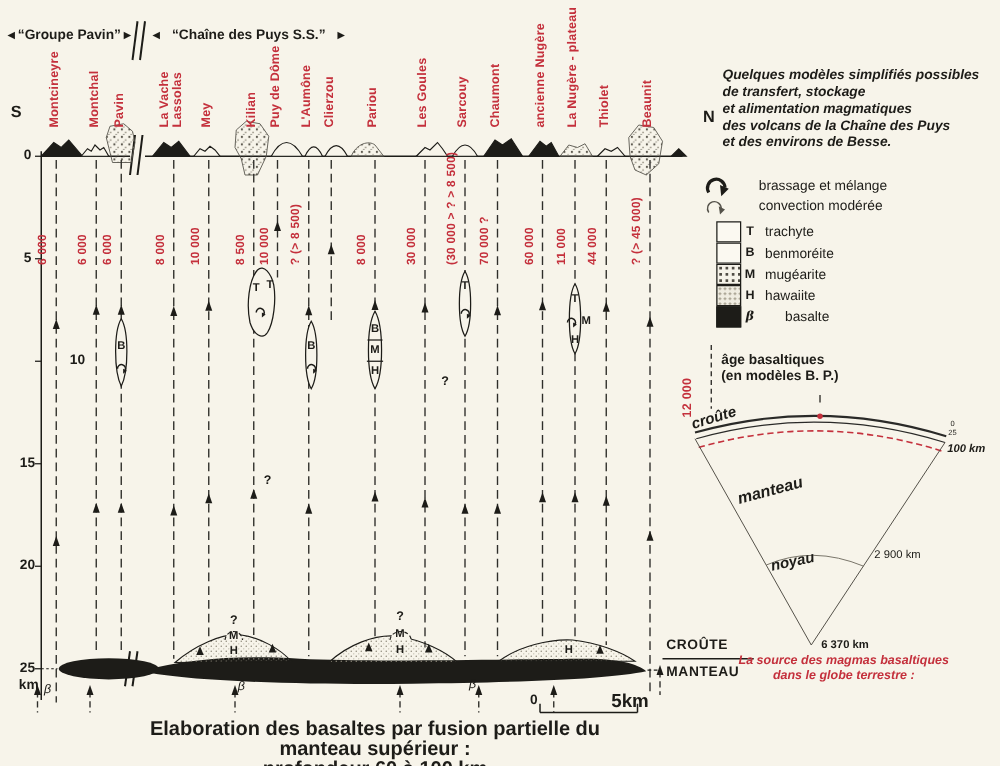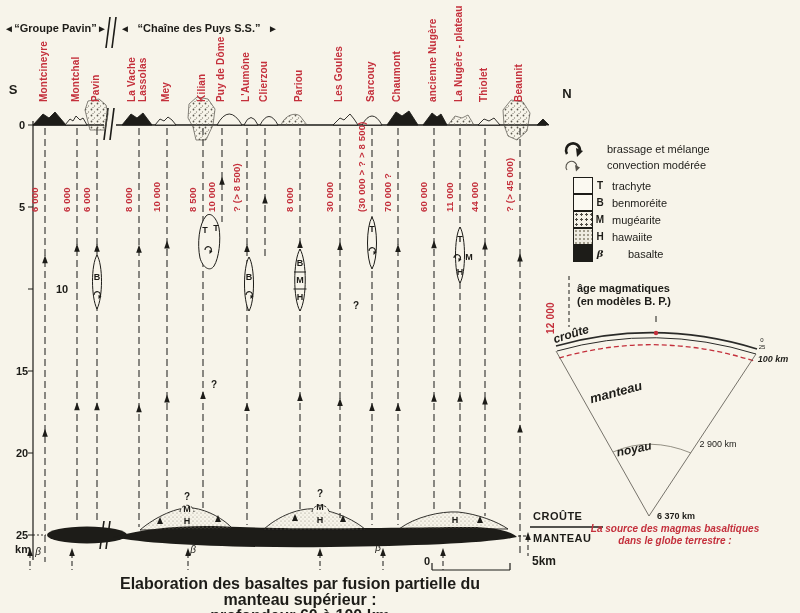--- a/index.html
+++ b/index.html
@@ -307,33 +307,40 @@
       <div class="lbl" style="left: 187px; top: 509px; font-size: 9px; font-weight: bold;">M</div>
       <div class="lbl" style="left: 187px; top: 521px; font-size: 9px; font-weight: bold;">H</div>
       <div class="lbl" style="left: 320px; top: 494px; font-size: 10px; font-weight: bold;">?</div>
       <div class="lbl" style="left: 320px; top: 507px; font-size: 9px; font-weight: bold;">M</div>
       <div class="lbl" style="left: 320px; top: 520px; font-size: 9px; font-weight: bold;">H</div>
       <div class="lbl" style="left: 455px; top: 520px; font-size: 9px; font-weight: bold;">H</div>
       <div class="lbl" style="left: 38px; top: 552px; font-size: 10px; font-style: italic;">β</div>
       <div class="lbl" style="left: 193px; top: 550px; font-size: 10px; font-style: italic;">β</div>
       <div class="lbl" style="left: 378px; top: 548px; font-size: 10px; font-style: italic;">β</div>
       <div class="lbl" style="left: 427px; top: 561px; font-size: 11px; font-weight: bold;">0</div>
-      <div class="lbl" style="left: 504px; top: 561px; font-size: 12px; font-weight: bold; margin-left: 40px;">5km</div>
+      <div class="lbl" style="left: 504px; top: 561px; font-size: 15px; font-weight: bold;">5km</div>
       <div class="lbl" style="left: 762px; top: 340px; font-size: 6px;">0</div>
       <div class="lbl" style="left: 762px; top: 347px; font-size: 6px;">25</div>
       <div class="lbl" style="left: 773px; top: 359px; font-size: 9px; font-weight: bold; font-style: italic;">100 km</div>
       <div class="lbl" style="left: 718px; top: 444px; font-size: 9px;">2 900 km</div>
       <div class="lbl" style="left: 676px; top: 516px; font-size: 9px; font-weight: bold;">6 370 km</div>
       <div class="lbl" style="left: 571px; top: 334px; font-size: 12px; font-weight: bold; font-style: italic; transform: translate(-50%, -50%) rotate(-17deg);">croûte</div>
       <div class="lbl" style="left: 616px; top: 392px; font-size: 13px; font-weight: bold; font-style: italic; transform: translate(-50%, -50%) rotate(-15deg);">manteau</div>
       <div class="lbl" style="left: 634px; top: 449px; font-size: 12px; font-weight: bold; font-style: italic; transform: translate(-50%, -50%) rotate(-12deg);">noyau</div>
     </div>
 
   <div class="lbl ax" style="left:23px;top:549px;">km</div>
 
+  <div class="abs titleblock" style="left:578px;top:54px;width:218px;">
+    <div>Quelques modèles simplifiés possibles</div>
+    <div>de transfert, stockage</div>
+    <div>et alimentation magmatiques</div>
+    <div>des volcans de la Chaîne des Puys</div>
+    <div>et des environs de Besse.</div>
+  </div>
 
   <div class="abs legend-label" style="left:607px;top:143px;">brassage et mélange</div>
   <div class="abs legend-label" style="left:607px;top:159px;">convection modérée</div>
   <div id="legend-rocks">
       <div class="sw fill-white" style="left: 573px; top: 177px;"></div>
       <div class="lbl sw-letter" style="left: 600px; top: 186px;">T</div>
       <div class="abs legend-label" style="left: 612px; top: 180px;">trachyte</div>
       <div class="sw fill-white" style="left: 573px; top: 194px;"></div>
       <div class="lbl sw-letter" style="left: 600px; top: 203px;">B</div>
       <div class="abs legend-label" style="left: 612px; top: 197px;">benmoréite</div>
@@ -343,21 +350,21 @@
       <div class="sw fill-stipple-light" style="left: 573px; top: 228px;"></div>
       <div class="lbl sw-letter" style="left: 600px; top: 237px;">H</div>
       <div class="abs legend-label" style="left: 612px; top: 231px;">hawaiite</div>
       <div class="sw fill-black" style="left: 573px; top: 245px;"></div>
       <div class="lbl sw-letter" style="left: 600px; top: 254px; font-style: italic; font-family: &quot;DejaVu Serif&quot;, serif;">β</div>
       <div class="abs legend-label" style="left: 612px; top: 248px; padding-left: 16px;">basalte</div>
     </div>
 
   <div class="abs rot90 vage red" style="left:545px;top:334px;font-size:10px;">12 000</div>
   <div class="abs agenote" style="left:577px;top:282px;">
-    <div>âge magmatiques</div>
+    <div>âge basaltiques</div>
     <div>(en modèles B. P.)</div>
   </div>
 
   <div class="abs boundary" style="left:533px;top:510px;">CROÛTE</div>
   <div class="abs boundary" style="left:533px;top:532px;">MANTEAU</div>
 
   <div class="abs srcnote" style="left:589px;top:523px;width:172px;">
     <div>La source des magmas basaltiques</div>
     <div>dans le globe terrestre :</div>
   </div>

